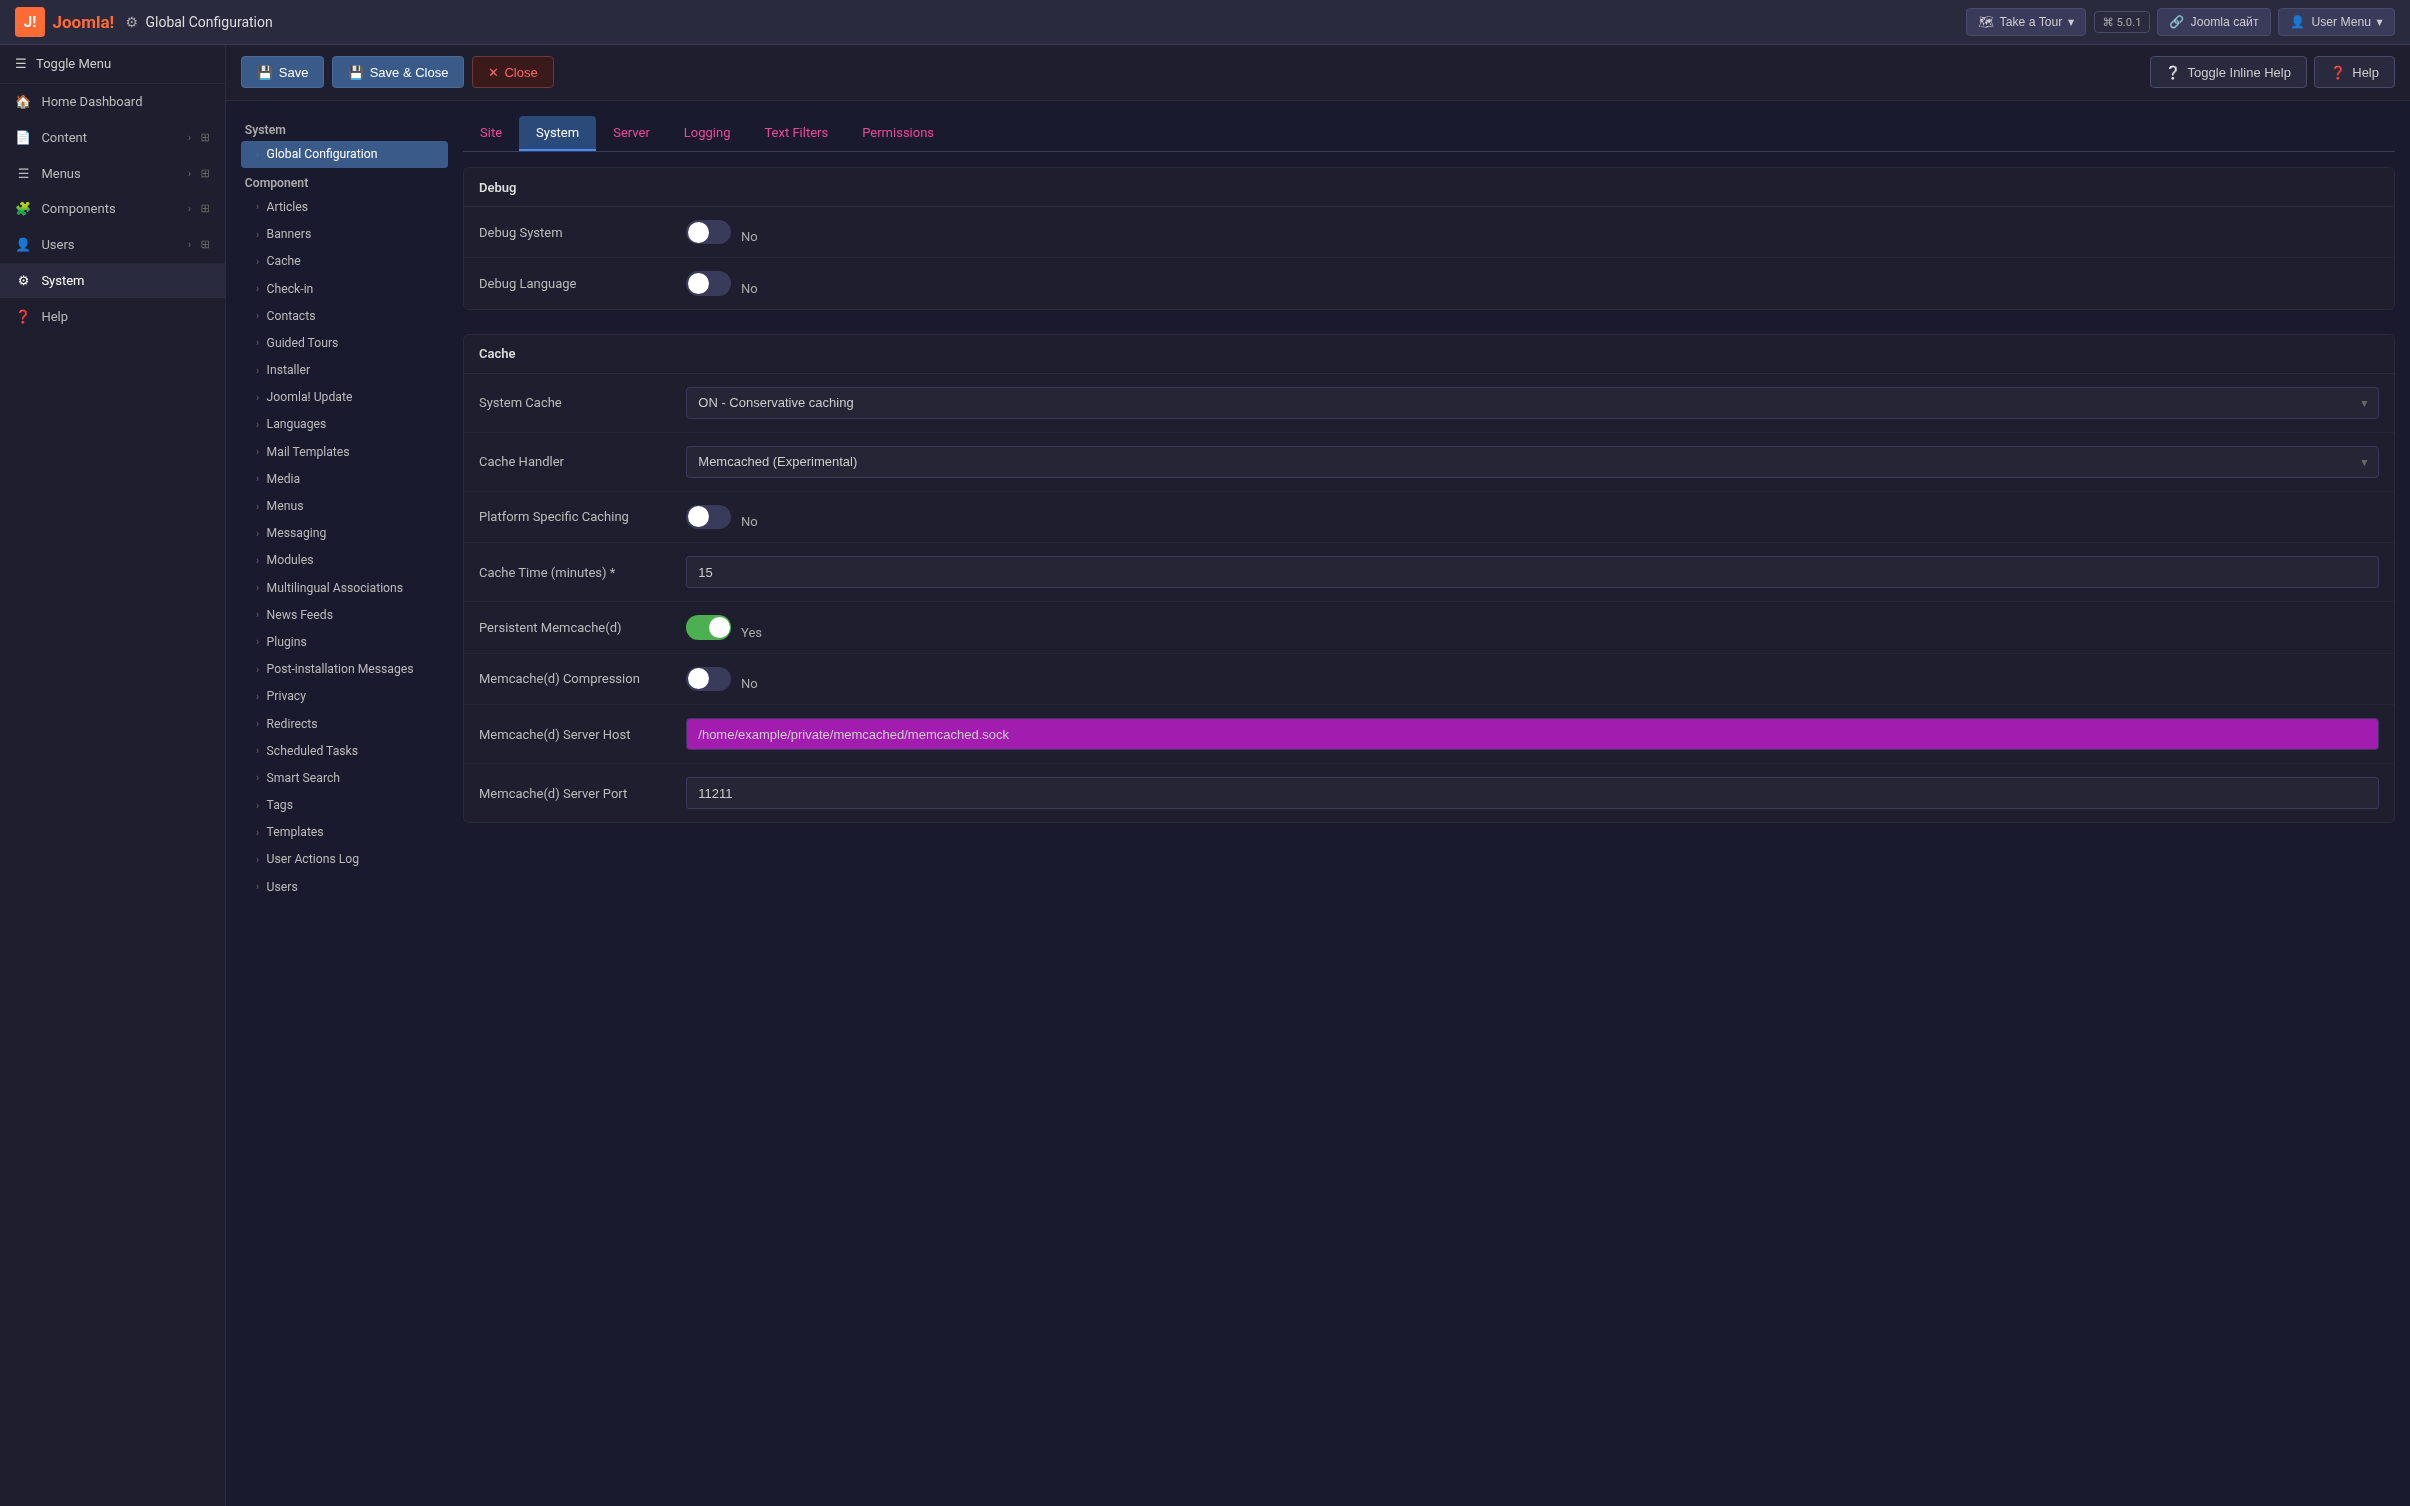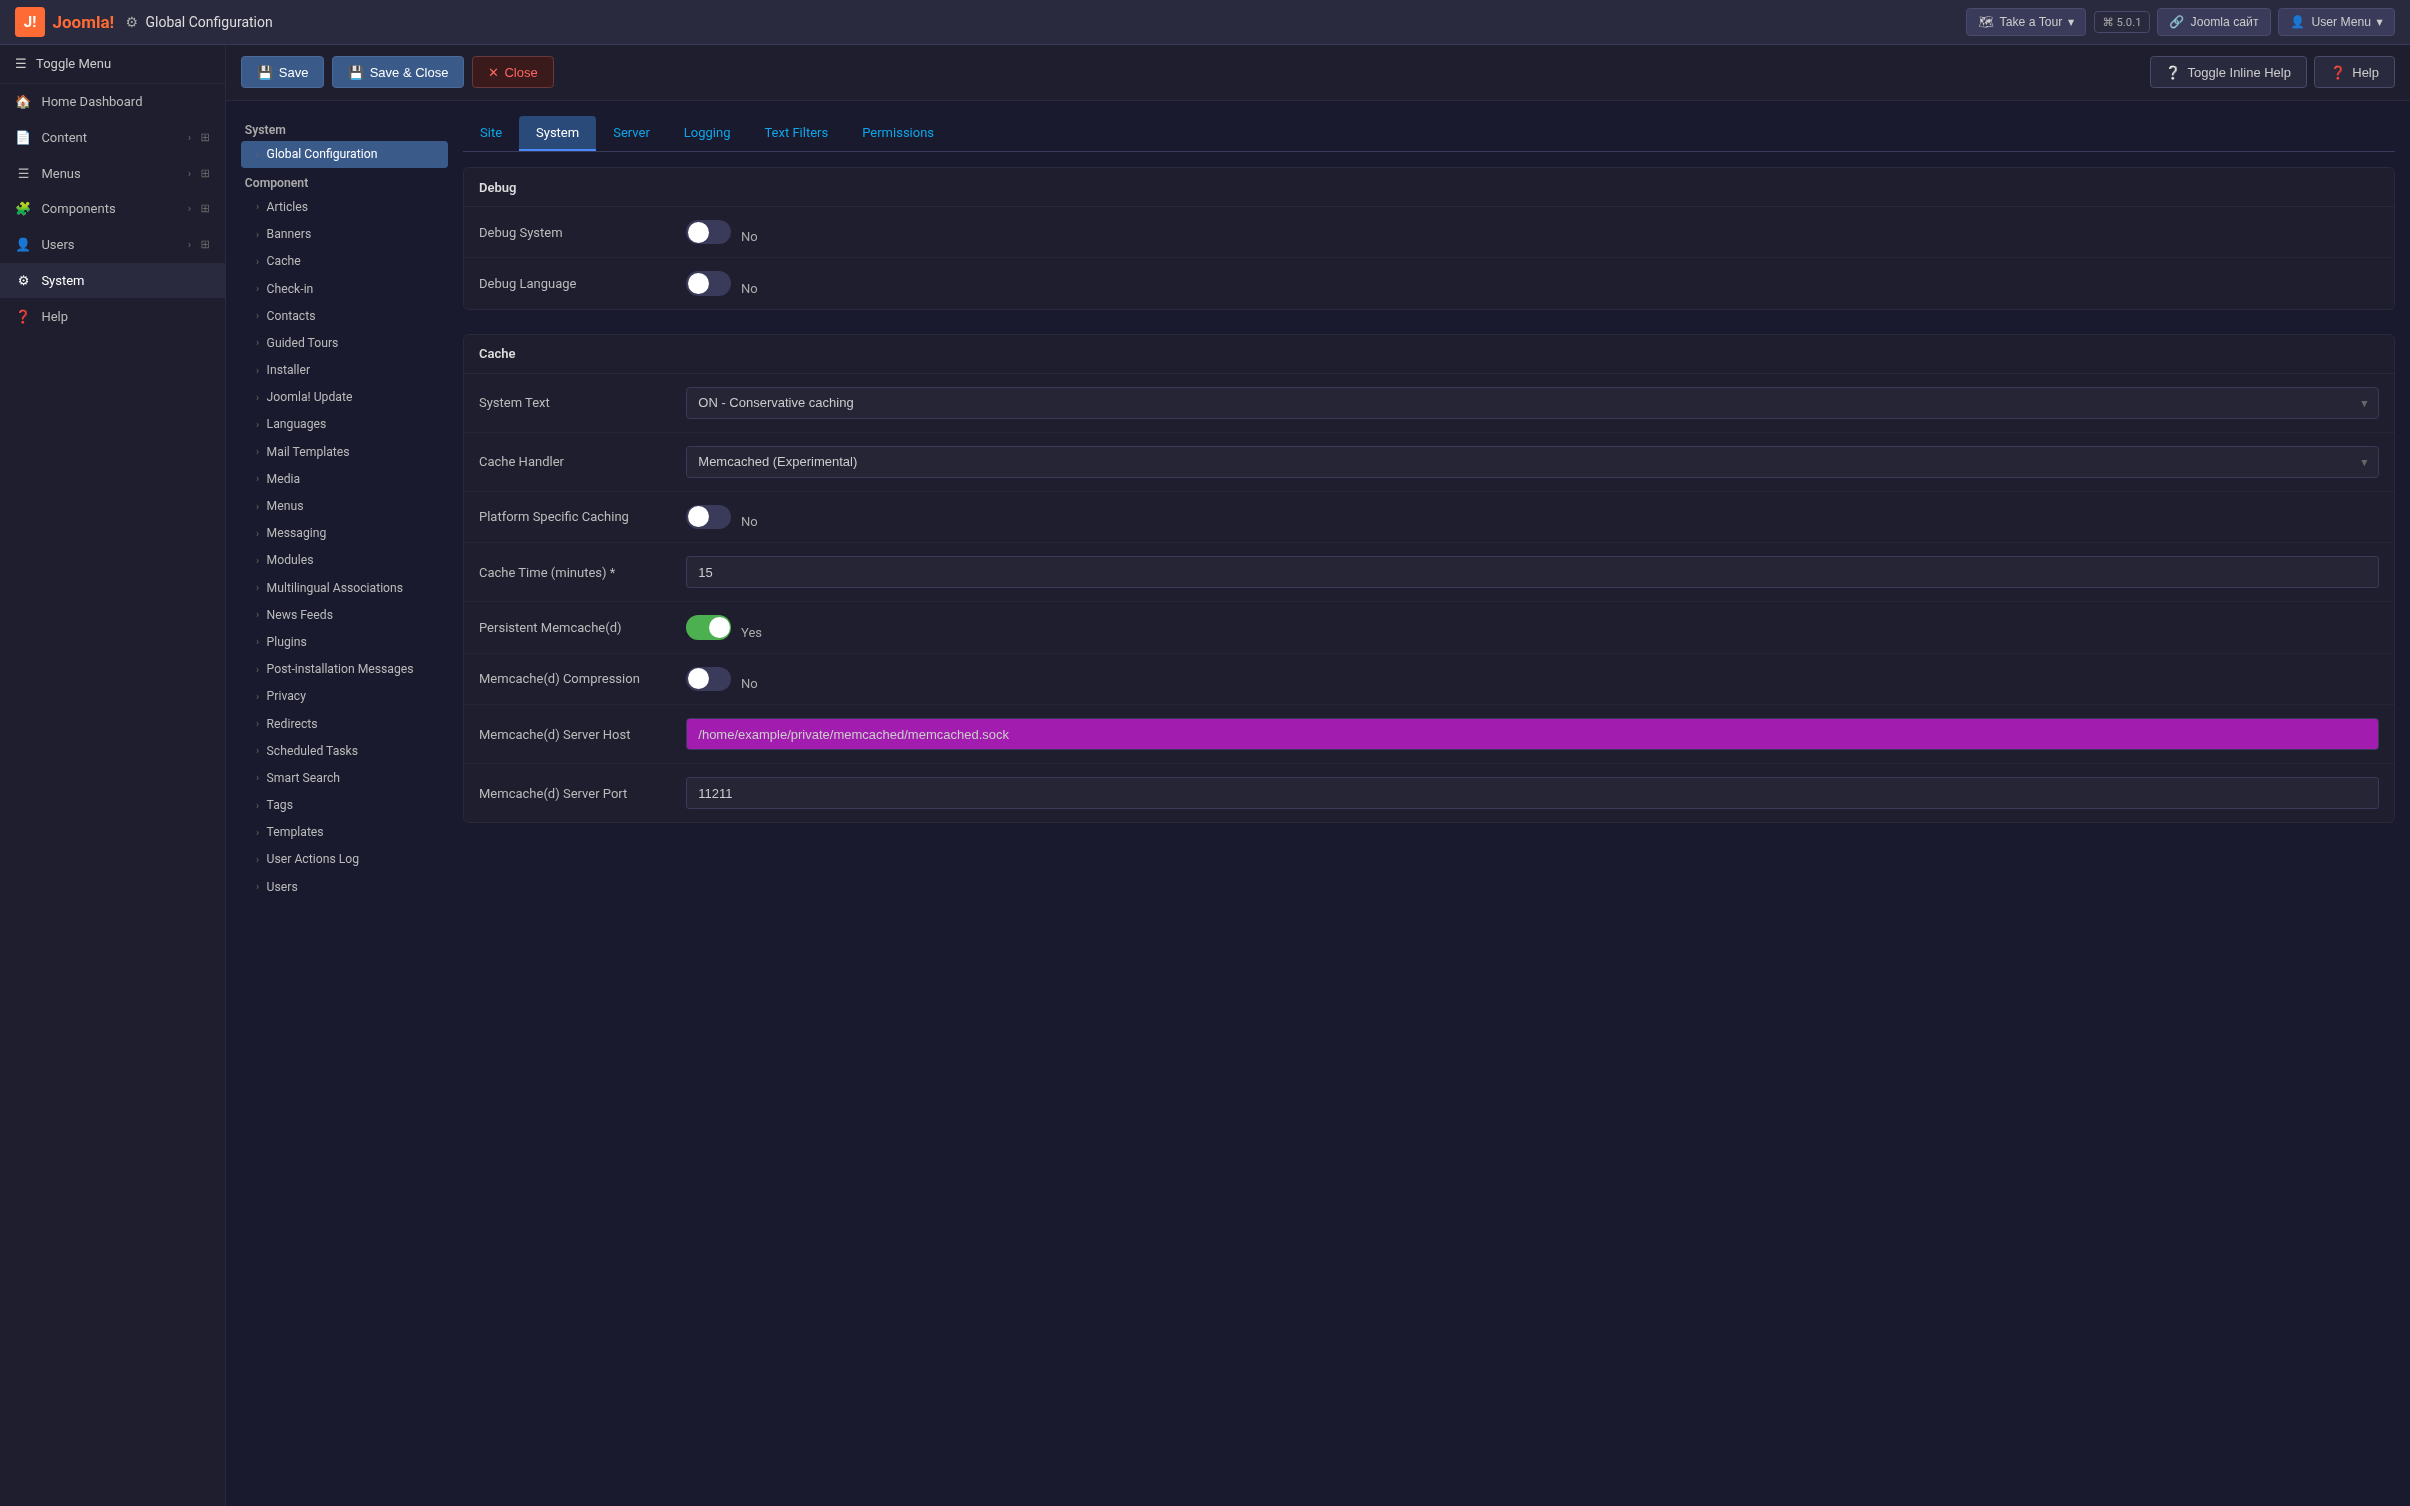--- a/index.html
+++ b/index.html
@@ -49,21 +49,21 @@
     .panel-section-title { color: #aaa; font-size: 12.2px; font-weight: 600; padding: 7.5px 3.8px 3.8px; text-transform: none; }
     .panel-item { padding: 6.6px 7.5px 6.6px 15px; display: flex; align-items: center; gap: 5.6px; cursor: pointer; color: #bbb; font-size: 12.2px; border-radius: 3.8px; }
     .panel-item.active { background: #3a5a8a; color: #fff; }
     .panel-item-arrow { color: #666; font-size: 10.4px; margin-right: 1.9px; }
 
     
     .right-panel { flex: 1; overflow-y: auto; }
 
     
     .tabs { display: flex; border-bottom: 0.9px solid #3a3a5a; margin-bottom: 15px; }
-    .tab { padding: 9.4px 17px; cursor: pointer; color: #0ea5e9; font-size: 13px; border-bottom: 2.8px solid transparent; }
+    .tab { padding: 9.4px 17px; cursor: pointer; color: #ec4899; font-size: 13px; border-bottom: 2.8px solid transparent; }
     .tab.active { color: #fff; border-bottom-color: #4a8aff; background: #2a4a7a; border-radius: 3.8px 3.8px 0 0; }
 
     
     .settings-section { background: #1e1e2e; border: 0.9px solid #2a2a3a; border-radius: 5.6px; margin-bottom: 24px; overflow: hidden; }
     .settings-section-title { padding: 11.3px 15px; font-weight: 600; color: #ddd; border-bottom: 0.9px solid #2a2a3a; font-size: 13px; }
     .settings-row { display: flex; align-items: center; padding: 13px 15px; border-bottom: 0.9px solid #252535; }
     .settings-row:last-child { border-bottom: none; }
     .settings-label { flex: 0 0 207px; color: #bbb; font-size: 13px; }
     .settings-control { flex: 1; display: flex; align-items: flex-end; gap: 10px; }
 
@@ -370,21 +370,21 @@
               </div>
               <span class="toggle-label">No</span>
             </div>
           </div>
         </div>
 
         <div class="settings-section">
           <div class="settings-section-title">Cache</div>
 
           <div class="settings-row">
-            <div class="settings-label">System Text</div>
+            <div class="settings-label">System Cache</div>
             <div class="settings-control">
               <div class="select-wrapper">
                 <select class="select-control">
                   <option>ON - Conservative caching</option>
                   <option>ON - Progressive caching</option>
                   <option>OFF - Caching disabled</option>
                 </select>
               </div>
             </div>
           </div>

